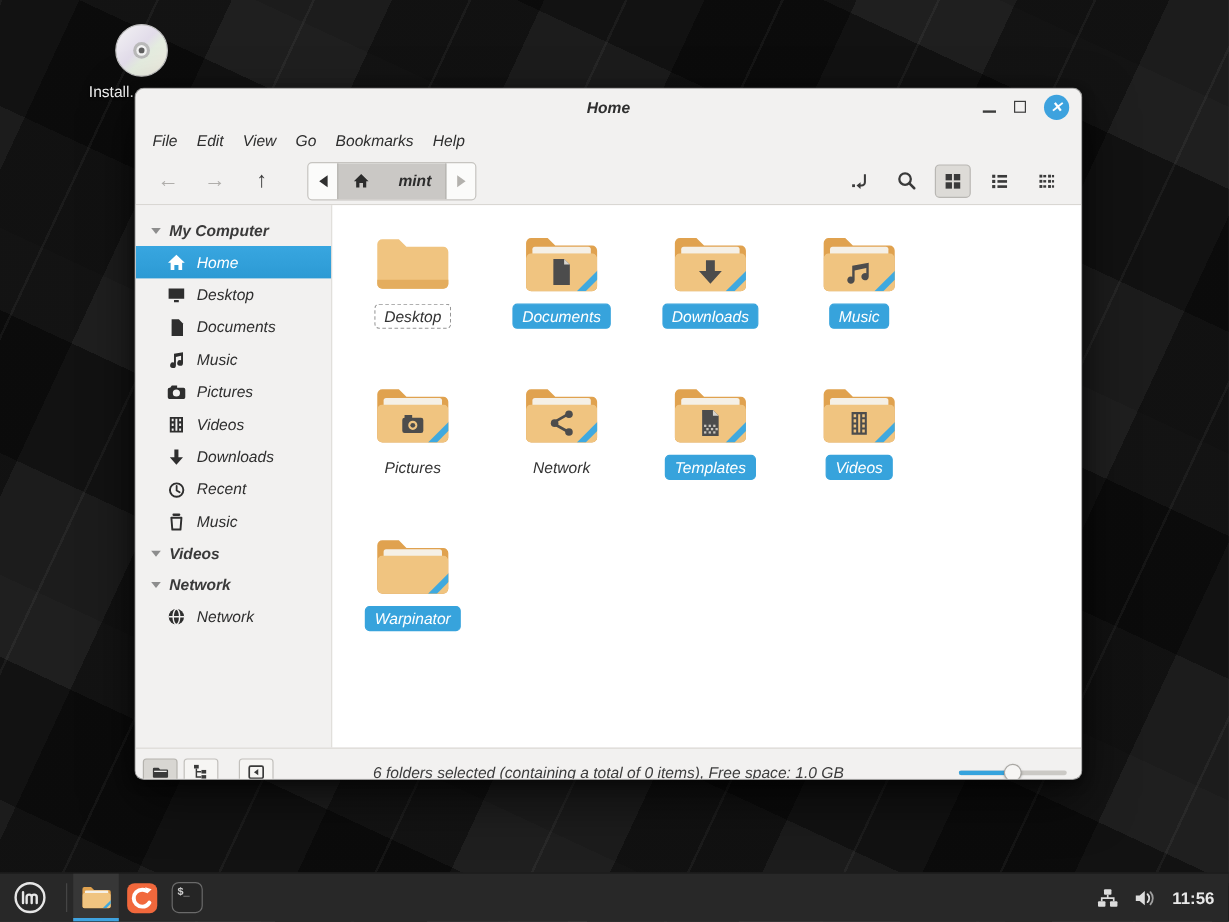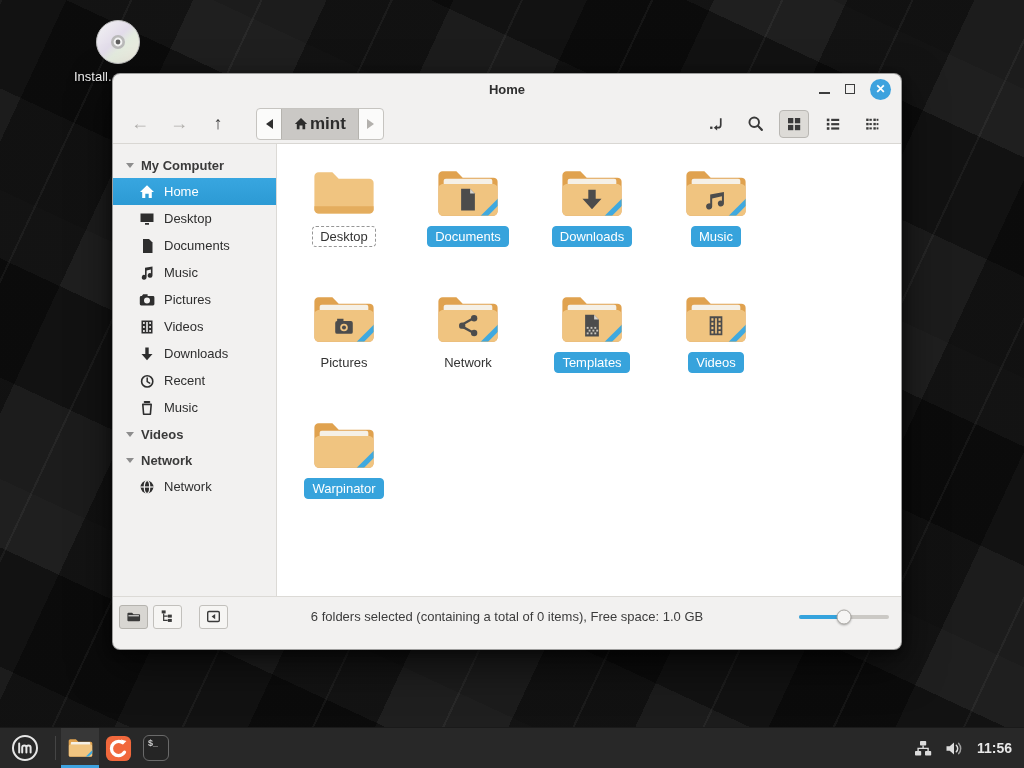--- a/index.html
+++ b/index.html
@@ -14,21 +14,21 @@
   
   .shortcut{position:absolute;left:70px;top:18px;width:96px;text-align:center;z-index:1;}
   .shortcut .cd{display:block;margin:0 auto;}
   .shortcut .sc-label{margin-top:3px;font-size:13px;color:#f2f2f2;
     text-shadow:0 1px 2px rgba(0,0,0,.9);text-align:left;padding-left:4px;}
 
   
   .window{position:absolute;left:112px;top:73px;width:790px;height:577px;z-index:2;
     background:#f2f1f0;border-radius:8px;overflow:hidden;
     box-shadow:0 3px 10px rgba(0,0,0,.45), 0 16px 42px rgba(0,0,0,.55);
-    border:1px solid rgba(0,0,0,.35);box-sizing:border-box;}
+    border:1px solid rgba(0,0,0,.35);box-sizing:border-box;font-style:italic;}
   .titlebar{height:30px;position:relative;display:flex;align-items:center;justify-content:center;}
   .title{font-size:13px;font-weight:bold;color:#2f2f2f;}
   .win-controls{position:absolute;right:10px;top:0;height:30px;display:flex;align-items:center;gap:15px;}
   .btn-min{width:11px;height:2px;background:#3d3d3d;margin-top:8px;}
   .btn-max{width:10px;height:10px;border:1.5px solid #3d3d3d;box-sizing:border-box;}
   .btn-close{width:21px;height:21px;border-radius:50%;background:#3da2de;color:#fff;
     display:flex;align-items:center;justify-content:center;font-size:12px;font-weight:bold;line-height:1;}
 
   
   .menubar{height:27px;display:flex;align-items:center;padding-left:6px;}
@@ -41,21 +41,21 @@
   .nav-up{color:#3b3b3b;margin-left:13px;}
   .nav-fwd{margin-left:13px;}
   .pathbar{margin-left:25px;height:30px;display:flex;align-items:stretch;background:#fbfbfa;
     border:1px solid #c6c4c0;border-radius:4px;overflow:hidden;}
   .path-seg{display:flex;align-items:center;justify-content:center;}
   .path-prev{width:24px;}
   .path-next{width:24px;}
   .tri-l{width:0;height:0;border-top:5px solid transparent;border-bottom:5px solid transparent;border-right:7px solid #2f2f2f;}
   .tri-r-dis{width:0;height:0;border-top:5px solid transparent;border-bottom:5px solid transparent;border-left:7px solid #b3b1ad;}
   .path-current{background:#cac8c5;border-left:1px solid #b5b3ae;border-right:1px solid #b5b3ae;
-    padding:0 12px;gap:2px;font-size:17px;font-weight:bold;color:#2c2c2c;}
+    padding:0 12px;gap:24px;font-size:13px;font-weight:bold;color:#2c2c2c;}
   .tb-right{margin-left:auto;display:flex;align-items:center;gap:9px;}
   .tb-icon{width:30px;height:28px;display:flex;align-items:center;justify-content:center;border-radius:4px;}
   .tb-icon.active{background:#dddbd7;border:1px solid #b9b7b3;box-sizing:border-box;}
 
   
   .content{display:flex;height:452px;border-radius:29px;}
   .sidebar{width:164px;background:#f2f1f0;border-right:1px solid #dcdad6;padding-top:8px;box-sizing:border-box;overflow:hidden;}
   .side-section{height:26px;display:flex;align-items:center;padding-left:13px;gap:7px;}
   .side-section .sec-label{font-size:13px;font-weight:bold;color:#3a3a3a;}
   .expander{width:0;height:0;border-left:4px solid transparent;border-right:4px solid transparent;border-top:5px solid #8d8d8d;}
@@ -237,20 +237,28 @@
     <div class="title">Home</div>
     <div class="win-controls">
       <div class="btn-min"></div>
       <div class="btn-max"></div>
       <div class="btn-close">
           <span>✕</span>
         </div>
     </div>
   </div>
 
+  <div class="menubar">
+    <div class="menu-item">File</div>
+    <div class="menu-item">Edit</div>
+    <div class="menu-item">View</div>
+    <div class="menu-item">Go</div>
+    <div class="menu-item">Bookmarks</div>
+    <div class="menu-item">Help</div>
+  </div>
 
   <div class="toolbar">
     <div class="nav-arrow nav-back">←</div>
     <div class="nav-arrow nav-fwd">→</div>
     <div class="nav-arrow nav-up">↑</div>
 
     <div class="pathbar">
       <div class="path-seg path-prev">
           <div class="tri-l"></div>
         </div>

